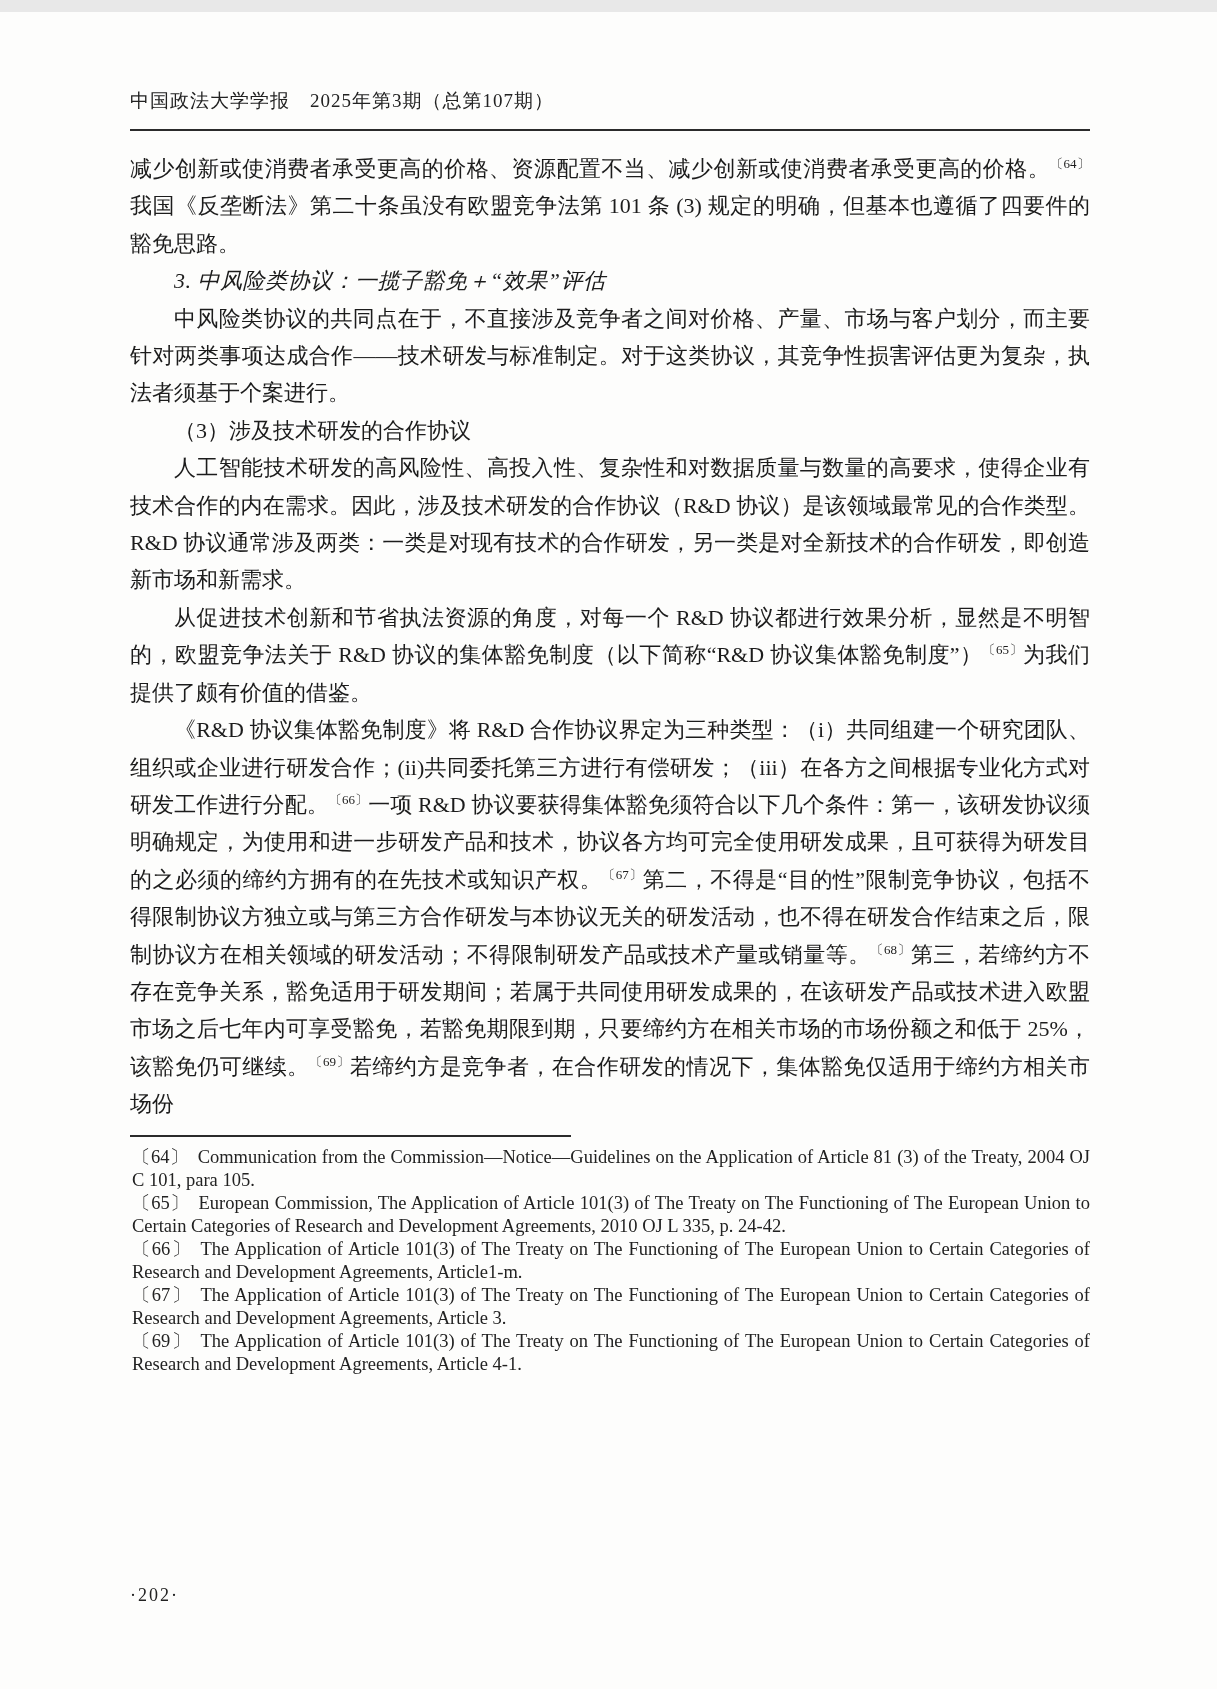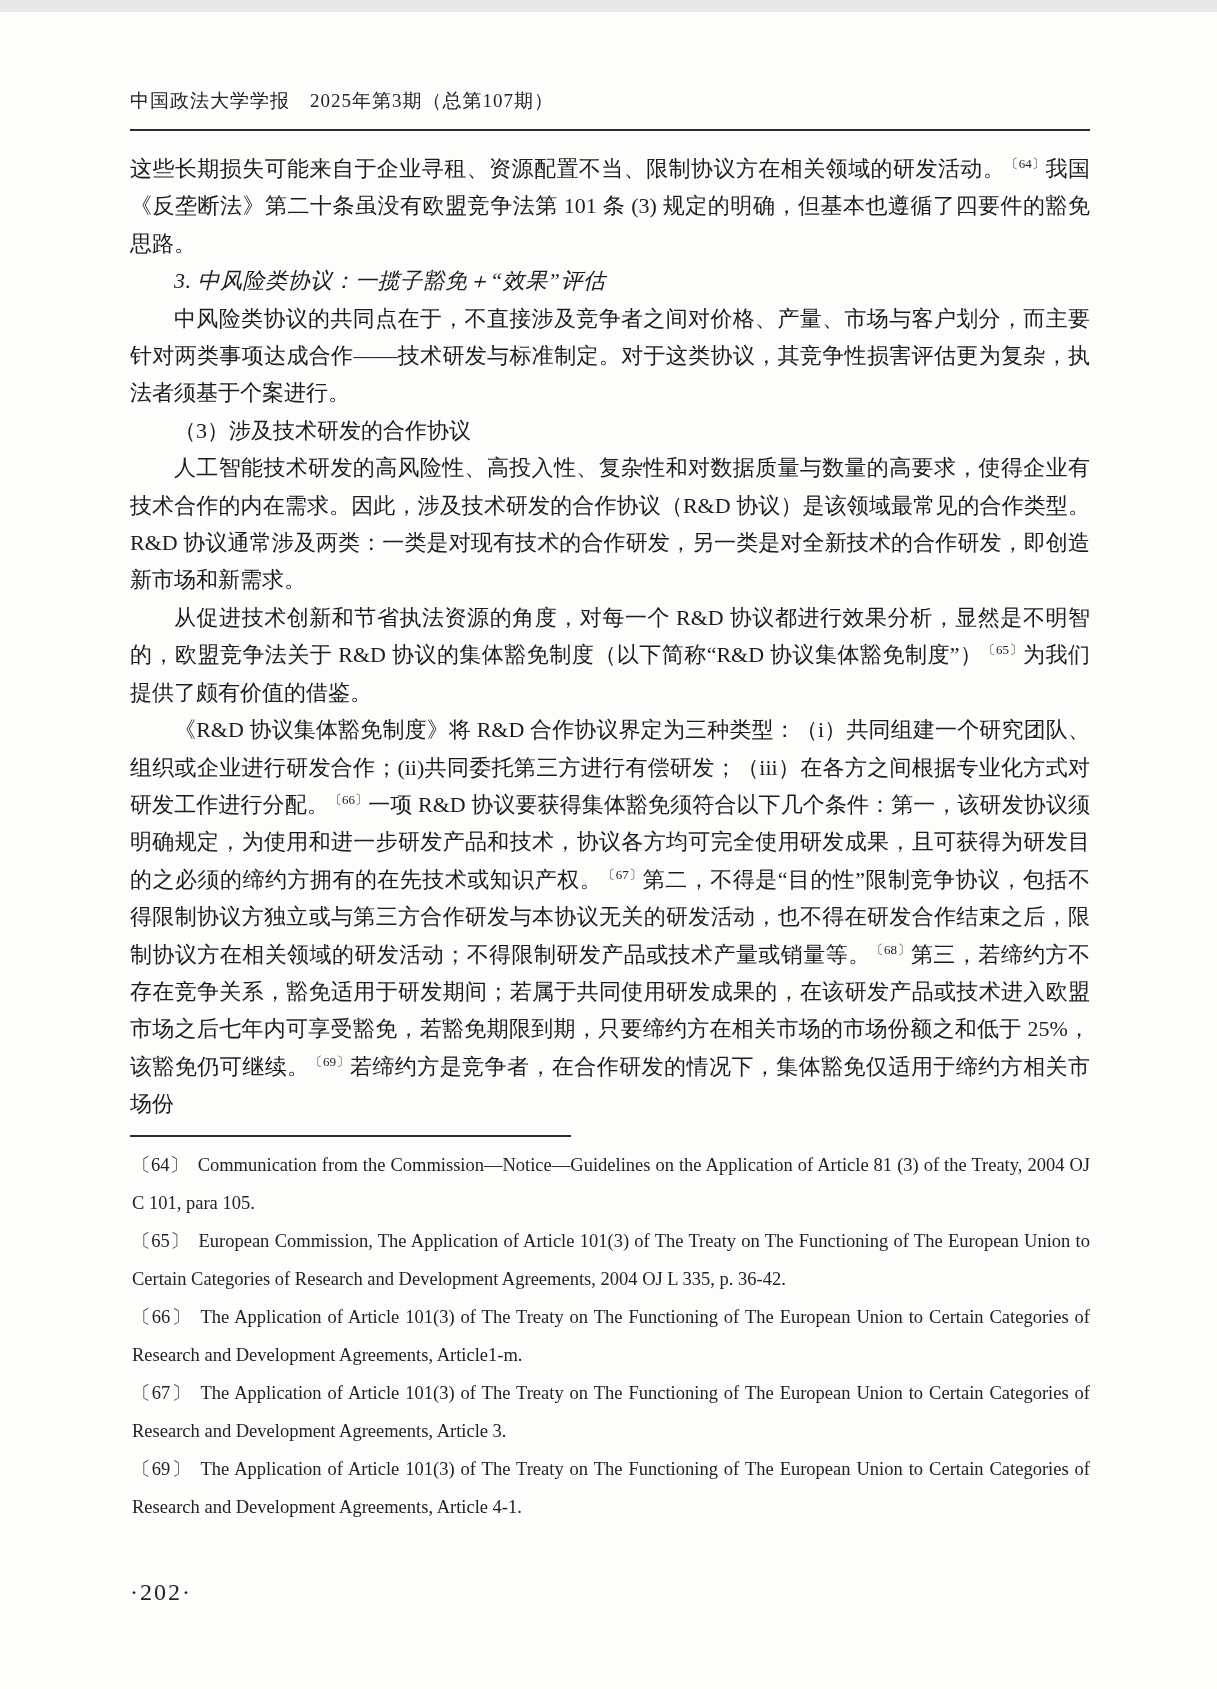--- a/index.html
+++ b/index.html
@@ -33,53 +33,53 @@
   .heading-kai { font-style: italic; letter-spacing: 0.5px; }
   sup.fnref {
     font-size: 13px;
     line-height: 0;
     vertical-align: super;
     letter-spacing: 0;
   }
   .footnotes {
     margin-top: 12px;
     font-size: 18.5px;
-    line-height: 38px;
+    line-height: 23px;
     text-align: justify;
     color: #222;
   }
   .fn-sep {
     width: 441px;
     height: 0;
     border-top: 2px solid #2b2b2b;
     margin: 0 0 9px 0;
   }
   .fn { margin: 0; padding-left: 2px; }
   .fn-marker { margin-right: 9px; white-space: nowrap; }
   .page-footer {
     position: absolute;
     left: 130px;
     bottom: 95px;
-    font-size: 24px;
+    font-size: 18px;
     letter-spacing: 2px;
     color: #222;
   }
 </style>
 </head>
 <body>
 
 <div class="page">
 
   <header>
     <div class="journal-header">中国政法大学学报　2025年第3期（总第107期）</div>
   </header>
 
   <main class="article-body">
 
-    <p class="body-p no-indent"><span>这些长期损失可能来自于企业寻租、资源配置不当、限制协议方在相关领域的研发活动。</span><sup class="fnref">〔64〕</sup><span>我国《反垄断法》第二十条虽没有欧盟竞争法第 101 条 (3) 规定的明确，但基本也遵循了四要件的豁免思路。</span></p>
+    <p class="body-p no-indent"><span>减少创新或使消费者承受更高的价格、资源配置不当、减少创新或使消费者承受更高的价格。</span><sup class="fnref">〔64〕</sup><span>我国《反垄断法》第二十条虽没有欧盟竞争法第 101 条 (3) 规定的明确，但基本也遵循了四要件的豁免思路。</span></p>
 
 
     <p class="body-p heading-kai"><span>3. 中风险类协议：一揽子豁免＋“效果”评估</span></p>
 
     <p class="body-p"><span>中风险类协议的共同点在于，不直接涉及竞争者之间对价格、产量、市场与客户划分，而主要针对两类事项达成合作——技术研发与标准制定。对于这类协议，其竞争性损害评估更为复杂，执法者须基于个案进行。</span></p>
 
     <p class="body-p"><span>（3）涉及技术研发的合作协议</span></p>
 
     <p class="body-p"><span>人工智能技术研发的高风险性、高投入性、复杂性和对数据质量与数量的高要求，使得企业有技术合作的内在需求。因此，涉及技术研发的合作协议（R&amp;D 协议）是该领域最常见的合作类型。R&amp;D 协议通常涉及两类：一类是对现有技术的合作研发，另一类是对全新技术的合作研发，即创造新市场和新需求。</span></p>
 
@@ -87,21 +87,21 @@
 
     <p class="body-p"><span>《R&amp;D 协议集体豁免制度》将 R&amp;D 合作协议界定为三种类型：（i）共同组建一个研究团队、组织或企业进行研发合作；(ii)共同委托第三方进行有偿研发；（iii）在各方之间根据专业化方式对研发工作进行分配。</span><sup class="fnref">〔66〕</sup><span>一项 R&amp;D 协议要获得集体豁免须符合以下几个条件：第一，该研发协议须明确规定，为使用和进一步研发产品和技术，协议各方均可完全使用研发成果，且可获得为研发目的之必须的缔约方拥有的在先技术或知识产权。</span><sup class="fnref">〔67〕</sup><span>第二，不得是“目的性”限制竞争协议，包括不得限制协议方独立或与第三方合作研发与本协议无关的研发活动，也不得在研发合作结束之后，限制协议方在相关领域的研发活动；不得限制研发产品或技术产量或销量等。</span><sup class="fnref">〔68〕</sup><span>第三，若缔约方不存在竞争关系，豁免适用于研发期间；若属于共同使用研发成果的，在该研发产品或技术进入欧盟市场之后七年内可享受豁免，若豁免期限到期，只要缔约方在相关市场的市场份额之和低于 25%，该豁免仍可继续。</span><sup class="fnref">〔69〕</sup><span>若缔约方是竞争者，在合作研发的情况下，集体豁免仅适用于缔约方相关市场份</span></p>
 
   </main>
 
   <section class="footnotes">
     <div class="fn-sep"></div>
 
     <p class="fn"><span class="fn-marker">〔64〕</span><span>Communication from the Commission—Notice—Guidelines on the Application of Article 81 (3) of the Treaty, 2004 OJ C 101, para 105.</span></p>
 
-    <p class="fn"><span class="fn-marker">〔65〕</span><span>European Commission, The Application of Article 101(3) of The Treaty on The Functioning of The European Union to Certain Categories of Research and Development Agreements, 2004 OJ L 335, p. 36-42.</span></p>
+    <p class="fn"><span class="fn-marker">〔65〕</span><span>European Commission, The Application of Article 101(3) of The Treaty on The Functioning of The European Union to Certain Categories of Research and Development Agreements, 2010 OJ L 335, p. 24-42.</span></p>
 
     <p class="fn"><span class="fn-marker">〔66〕</span><span>The Application of Article 101(3) of The Treaty on The Functioning of The European Union to Certain Categories of Research and Development Agreements, Article1-m.</span></p>
 
     <p class="fn"><span class="fn-marker">〔67〕</span><span>The Application of Article 101(3) of The Treaty on The Functioning of The European Union to Certain Categories of Research and Development Agreements, Article 3.</span></p>
 
 
     <p class="fn"><span class="fn-marker">〔69〕</span><span>The Application of Article 101(3) of The Treaty on The Functioning of The European Union to Certain Categories of Research and Development Agreements, Article 4-1.</span></p>
   </section>
 
   <footer class="page-footer">

